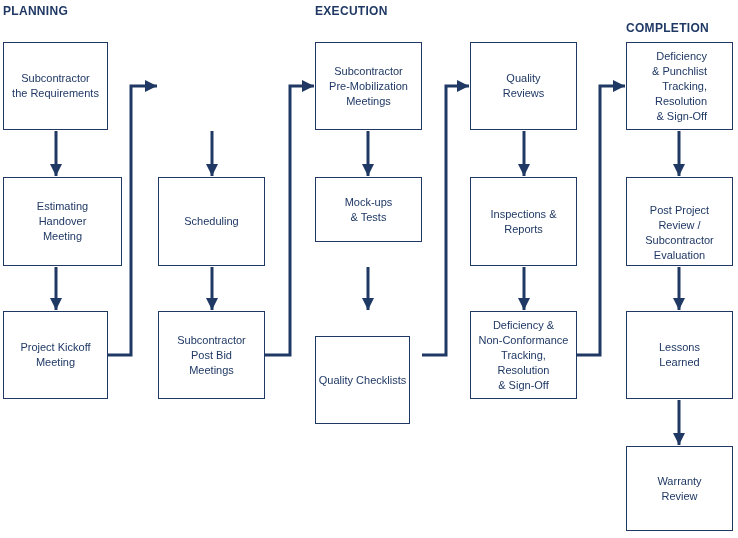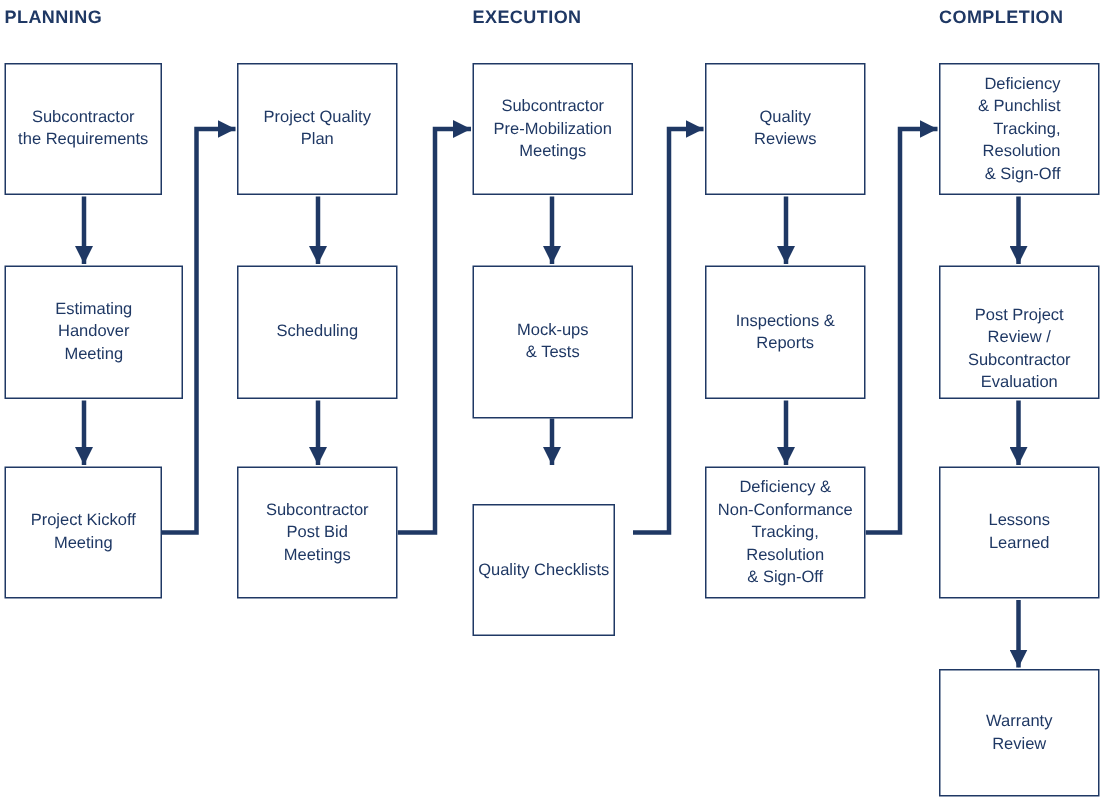--- a/index.html
+++ b/index.html
@@ -59,21 +59,21 @@
     stroke: none;
   }
 </style>
 </head>
 <body>
 
 <div class="canvas">
 
   <div class="phase-header" style="left:3px; width:107px;">PLANNING</div>
   <div class="phase-header" style="left:315px; width:107px;">EXECUTION</div>
-  <div class="phase-header" style="left:626px; width:107px;">COMPLETION</div>
+  <div class="phase-header" style="left:626px; width:107px;margin-top:17px;">COMPLETION</div>
 
   <svg class="connectors" width="738" height="538" viewBox="0 0 738 538">
     <defs>
       <marker id="arrow" viewBox="0 0 10 10" refX="10" refY="5" markerWidth="4" markerHeight="4" orient="auto">
         <path d="M0,0 L10,5 L0,10 z"></path>
       </marker>
     </defs>
 
     <path class="line" marker-end="url(#arrow)" d="M56,131 V176"></path>
     <path class="line" marker-end="url(#arrow)" d="M56,267 V310"></path>
@@ -104,39 +104,35 @@
   <div class="box" style="left:3px; top:177px; width:119px; height:89px;">
     <span class="box-label">Estimating
 Handover
 Meeting</span>
   </div>
   <div class="box" style="left:3px; top:311px; width:105px; height:88px;">
     <span class="box-label">Project Kickoff
 Meeting</span>
   </div>
 
-  <div class="box" style="left:158px; top:42px; width:107px; height:88px;">
-    <span class="box-label">Project Quality
-Plan</span>
-  </div>
   <div class="box" style="left:158px; top:177px; width:107px; height:89px;">
     <span class="box-label">Scheduling</span>
   </div>
   <div class="box" style="left:158px; top:311px; width:107px; height:88px;">
     <span class="box-label">Subcontractor
 Post Bid
 Meetings</span>
   </div>
 
   <div class="box" style="left:315px; top:42px; width:107px; height:88px;">
     <span class="box-label">Subcontractor
 Pre-Mobilization
 Meetings</span>
   </div>
-  <div class="box" style="left:315px; top:177px; width:107px; height:102px;">
+  <div class="box" style="left:315px; top:177px; width:107px; height:65px;">
     <span class="box-label">Mock-ups
 &amp; Tests</span>
   </div>
   <div class="box" style="left:315px; top:311px; width:95px; height:88px;margin-top:25px;">
     <span class="box-label">Quality Checklists</span>
   </div>
 
   <div class="box" style="left:470px; top:42px; width:107px; height:88px;">
     <span class="box-label">Quality
 Reviews</span>

